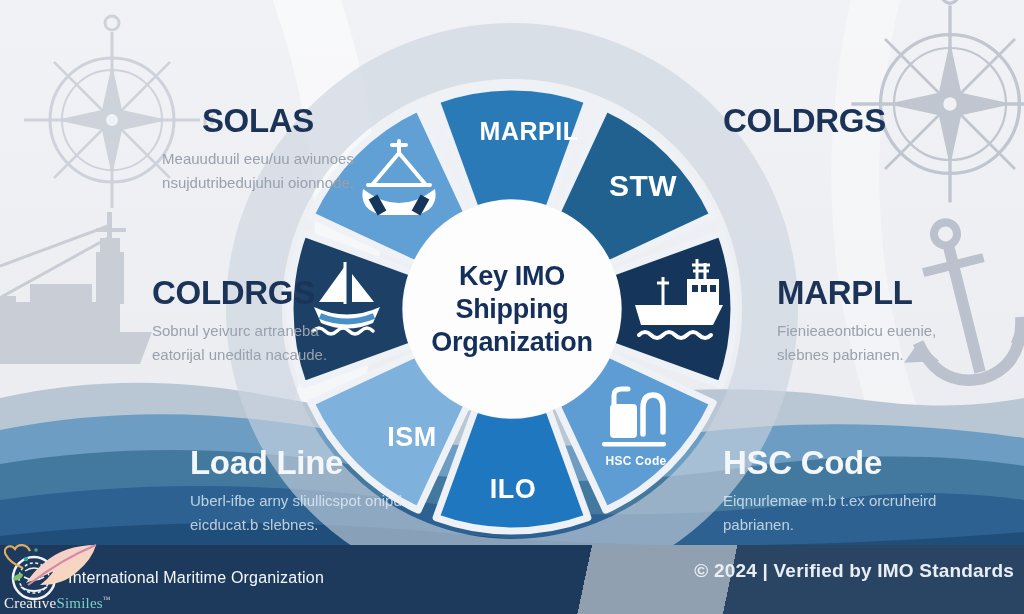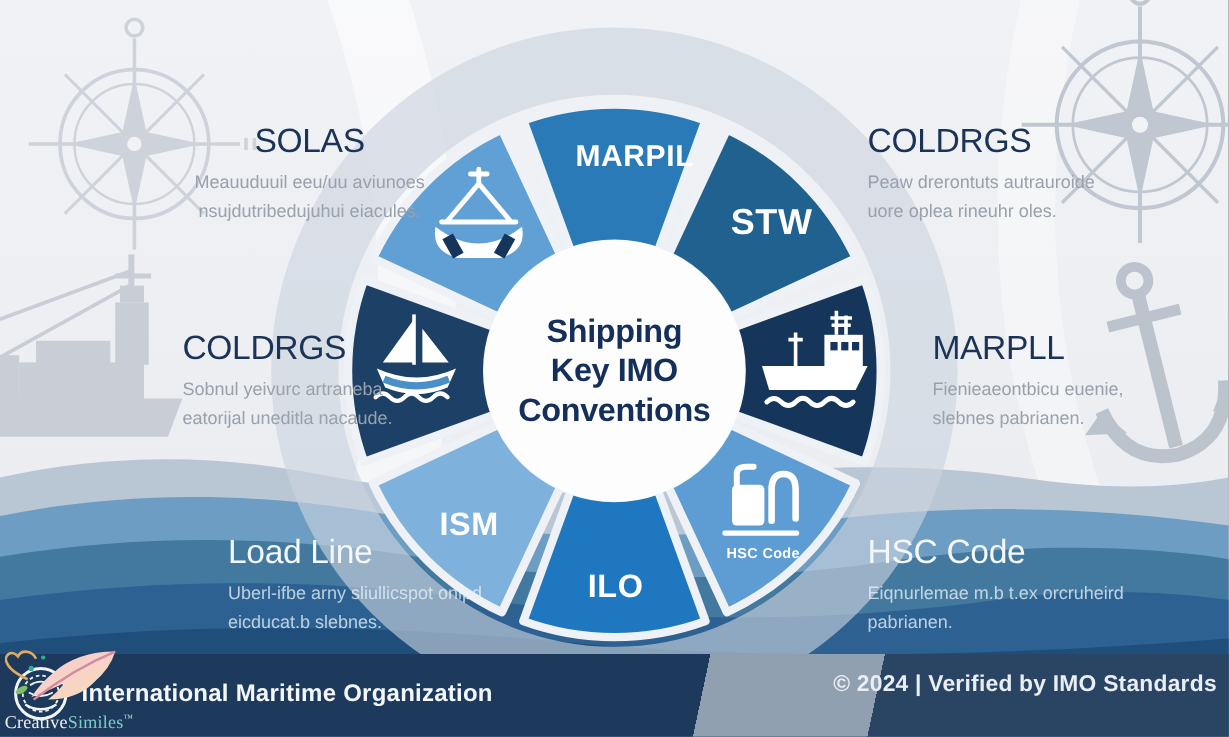--- a/index.html
+++ b/index.html
@@ -19,46 +19,46 @@
     letter-spacing:-0.3px;width:200px;
   }
 
   
   .seg-label{
     position:absolute;z-index:3;transform:translate(-50%,-50%);
     color:#ffffff;font-weight:700;letter-spacing:0.5px;white-space:nowrap;
   }
   .seg-marpil{left:529px;top:131px;font-size:25px;}
   .seg-stw{left:643px;top:186px;font-size:30px;}
-  .seg-ism{left:391px;top:437px;font-size:27px;}
+  .seg-ism{left:412px;top:437px;font-size:27px;}
   .seg-ilo{left:513px;top:489px;font-size:27px;}
   .seg-hsc-small{left:636px;top:461px;font-size:12px;font-weight:600;letter-spacing:0.3px;}
 
   
   .callout{position:absolute;z-index:3;width:250px;}
   .callout h2{
-    margin:0 0 7px 0;font-size:28px;font-weight:400;color:#1c3358;letter-spacing:-0.3px;
+    margin:0 0 7px 0;font-size:33px;font-weight:700;color:#1c3358;letter-spacing:-0.3px;
   }
   .callout p{margin:0;font-size:15px;line-height:1.6;color:#99a1ac;}
   .callout.light h2{color:#f3f7fa;}
   .callout.light p{color:rgba(230,239,246,0.78);}
   .co-solas{left:138px;top:102px;text-align:center;width:240px;}
   .co-coldrgs-tr{left:723px;top:102px;}
   .co-coldrgs-l{left:152px;top:274px;}
   .co-marpll{left:777px;top:274px;}
   .co-loadline{left:190px;top:444px;}
   .co-hsc{left:723px;top:444px;}
 
   
   .footer{
     position:absolute;z-index:4;left:0;bottom:0;width:1024px;height:69px;
     background:linear-gradient(102deg,#1d3a5d 0%,#1d3a5d 57%,#91a0b0 57%,#91a0b0 71%,#2a4564 71%,#2a4564 100%);
   }
   .footer-left{position:absolute;left:10px;top:9px;display:flex;align-items:center;gap:10px;}
-  .footer-org{font-size:20px;font-weight:700;color:#f4f7fa;letter-spacing:0.2px;}
+  .footer-org{font-size:16px;font-weight:400;color:#f4f7fa;letter-spacing:0.2px;}
   .footer-right{
     position:absolute;right:10px;top:15px;font-size:19px;font-weight:700;color:#e9eef4;letter-spacing:0.2px;
   }
 
   
   .watermark{position:absolute;z-index:5;left:4px;bottom:2px;width:150px;}
   .wm-text{font-family:Liberation Serif, serif;font-size:15px;letter-spacing:0.2px;}
   .wm-text .wm1{color:#f3f1ee;}
   .wm-text .wm2{color:#7bcfc5;}
   .wm-text sup{font-size:8px;color:#cfd8d6;}
@@ -166,41 +166,39 @@
 
     <g transform="translate(630,420)">
       <path d="M-16,-16 L-16,-25 Q-16,-31 -8,-31 L-2,-31" stroke="#ffffff" stroke-width="5" fill="none" stroke-linecap="round"></path>
       <rect x="-20" y="-16" width="27" height="34" rx="4" fill="#ffffff"></rect>
       <path d="M13,14 L13,-12 Q13,-25 23,-25 Q33,-25 33,-12 L33,12" stroke="#ffffff" stroke-width="5.5" fill="none" stroke-linecap="round"></path>
       <rect x="-28" y="22" width="64" height="4.5" rx="2" fill="#ffffff"></rect>
     </g>
   </svg>
 
   <div class="center-label">
+    <div>Key IMO</div>
     <div>Shipping</div>
-    <div>Key IMO</div>
-    <div>Conventions</div>
+    <div>Organization</div>
   </div>
 
   <div class="seg-label seg-marpil">MARPIL</div>
   <div class="seg-label seg-stw">STW</div>
   <div class="seg-label seg-ism">ISM</div>
   <div class="seg-label seg-ilo">ILO</div>
   <div class="seg-label seg-hsc-small">HSC Code</div>
 
   <div class="callout co-solas">
     <h2>SOLAS</h2>
     <p><span>Meauuduuil eeu/uu aviunoes</span><br>
-       <span>nsujdutribedujuhui eiacules.</span></p>
+       <span>nsujdutribedujuhui oionnode.</span></p>
   </div>
 
   <div class="callout co-coldrgs-tr">
     <h2>COLDRGS</h2>
-    <p><span>Peaw drerontuts autrauroide</span><br>
-       <span>uore oplea rineuhr oles.</span></p>
   </div>
 
   <div class="callout co-coldrgs-l">
     <h2>COLDRGS</h2>
     <p><span>Sobnul yeivurc artraneba</span><br>
        <span>eatorijal uneditla nacaude.</span></p>
   </div>
 
   <div class="callout co-marpll">
     <h2>MARPLL</h2>

